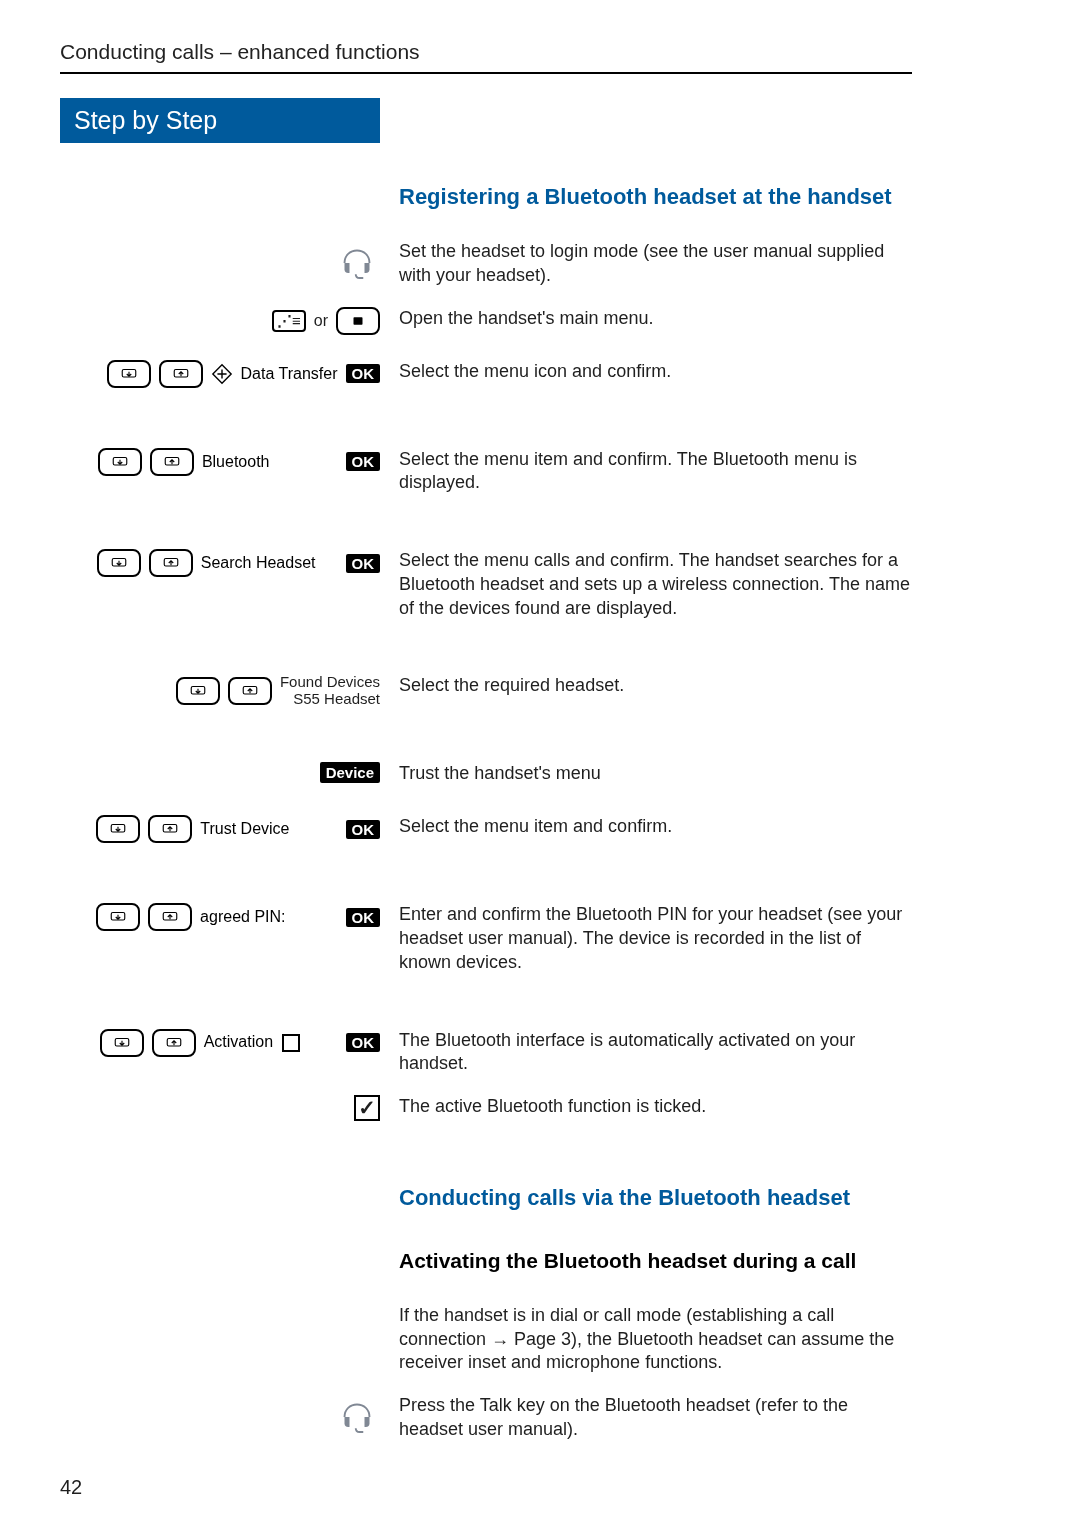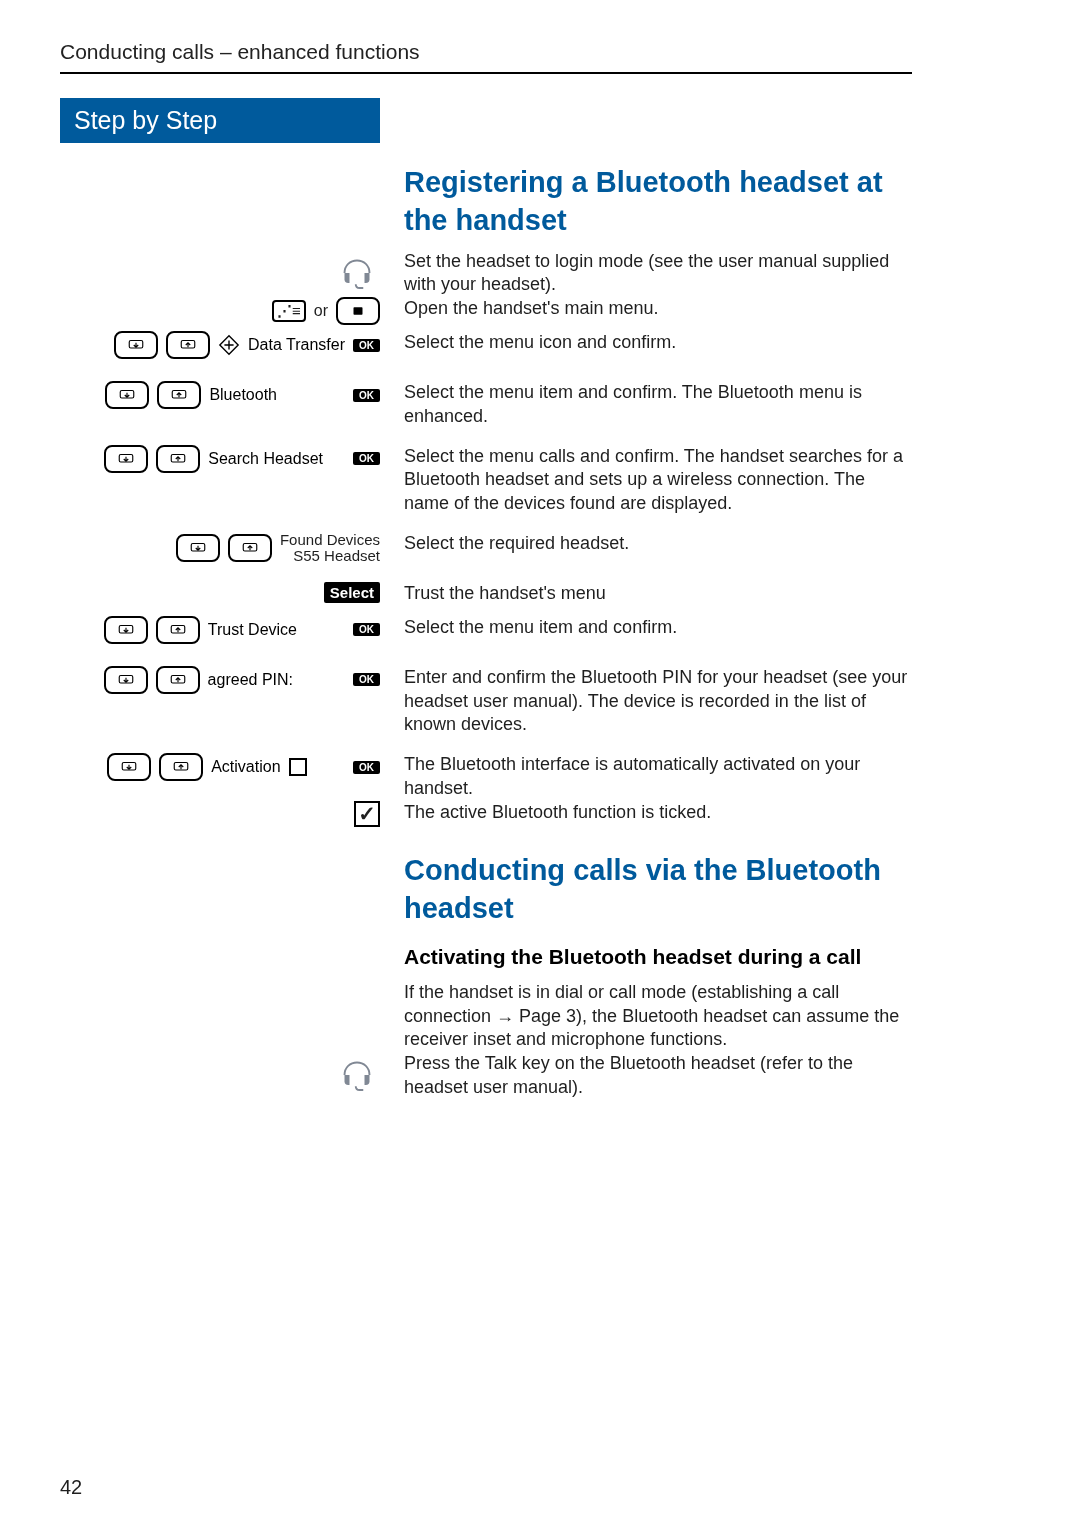--- a/index.html
+++ b/index.html
@@ -29,20 +29,21 @@
     border-top:2px solid #000;
     margin:8px 0 24px 0;
   }
 
   
   .grid{
     display:grid;
     grid-template-columns:320px 1fr;
     column-gap:24px;
     align-items:start;
+    gap:19px;
   }
   .step-banner{
     background:#005a9c;        
     color:#fff;
     font-size:25px;
     font-weight:400;
     padding:8px 14px;
     margin-bottom:20px;
   }
   .left{
@@ -54,21 +55,21 @@
   .right{
     font-size:18px;
     line-height:1.32;
   }
   .gap{height:16px;}
 
   
   h3.sub{
     color:#005a9c;
     font-weight:700;
-    font-size:29px;
+    font-size:22px;
     margin:0 0 10px 0;
   }
   h4.sub{
     color:#000;
     font-weight:700;
     font-size:21px;
     margin:6px 0 10px 0;
   }
 
   
@@ -97,21 +98,21 @@
     display:flex;
     align-items:center;
     justify-content:center;
     background:#fff;
   }
   .soft svg{width:18px;height:14px;}
   .ok{
     background:#000;
     color:#fff;
     font-weight:700;
-    font-size:10px;
+    font-size:15px;
     padding:1px 6px;
     border-radius:2px;
   }
   .options{
     background:#000;
     color:#fff;
     font-weight:700;
     font-size:15px;
     padding:2px 6px;
     border-radius:2px;
@@ -250,21 +251,21 @@
           <svg viewBox="0 0 24 16">
               <rect x="3" y="2" width="18" height="10" rx="2" stroke="#000" fill="none" stroke-width="1.5"></rect>
               <path d="M12 11V6m-3 2 3-3 3 3" stroke="#000" stroke-width="1.5" fill="none"></path>
             </svg>
         </span>
         <span class="lbl">Bluetooth</span>
         <span style="width:60px"></span>
         <span class="ok">OK</span>
       </span>
     </div>
-    <div class="right">Select the menu item and confirm. The Bluetooth menu is enhanced.</div>
+    <div class="right">Select the menu item and confirm. The Bluetooth menu is displayed.</div>
 
     <div class="gap"></div>
       <div class="gap"></div>
 
     <div class="left">
       <span class="keyrow">
         <span class="soft">
           <svg viewBox="0 0 24 16">
               <rect x="3" y="2" width="18" height="10" rx="2" stroke="#000" fill="none" stroke-width="1.5"></rect>
               <path d="M12 5v5m-3-2 3 3 3-3" stroke="#000" stroke-width="1.5" fill="none"></path>
@@ -305,21 +306,21 @@
           <span>S55 Headset</span>
         </span>
       </span>
     </div>
     <div class="right">Select the required headset.</div>
 
     <div class="gap"></div>
       <div class="gap"></div>
 
     <div class="left">
-      <span class="options">Select</span>
+      <span class="options">Device</span>
     </div>
     <div class="right">Trust the handset's menu</div>
 
     <div class="left">
       <span class="keyrow">
         <span class="soft">
           <svg viewBox="0 0 24 16">
               <rect x="3" y="2" width="18" height="10" rx="2" stroke="#000" fill="none" stroke-width="1.5"></rect>
               <path d="M12 5v5m-3-2 3 3 3-3" stroke="#000" stroke-width="1.5" fill="none"></path>
             </svg>

